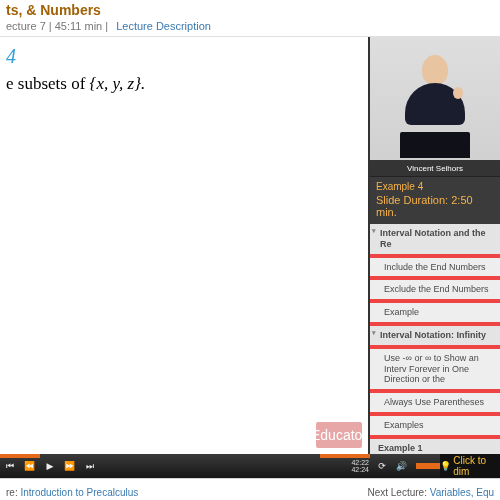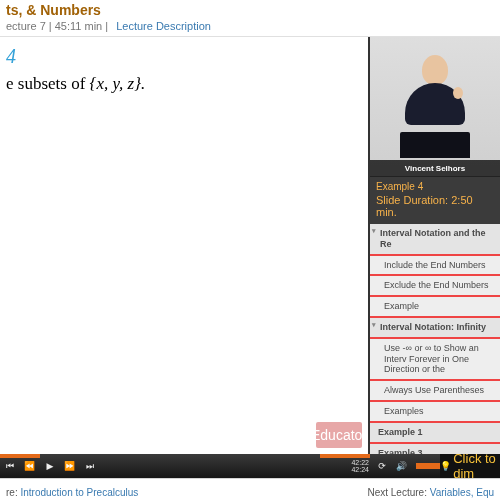--- a/index.html
+++ b/index.html
@@ -17,41 +17,41 @@
   .math { font-family: 'Times New Roman', serif; font-style: italic; }
   .watermark { position: absolute; right: 6px; bottom: 6px; width: 46px; height: 26px; background: #e7a7a7; color: #fff; font-size: 14px; display: flex; align-items: center; justify-content: center; border-radius: 2px; }
 
   .side { width: 130px; background: #3b3b3b; display: flex; flex-direction: column; }
   .video { height: 140px; background: linear-gradient(#dedede,#cfcfcf); position: relative; border-bottom: 1px solid #222; }
   .person { position: absolute; left: 50%; top: 18px; transform: translateX(-50%); }
   .head { width: 26px; height: 30px; background: #e8c4a0; border-radius: 50% 50% 45% 45%; margin: 0 auto; }
   .torso { width: 60px; height: 42px; background: #1a1d2e; border-radius: 30px 30px 6px 6px; margin-top: -2px; }
   .hand { position: absolute; width: 10px; height: 12px; background: #e8c4a0; border-radius: 50%; right: 2px; top: 32px; }
   .laptop { position: absolute; bottom: 18px; left: 50%; transform: translateX(-50%); width: 70px; height: 26px; background: #0f1018; border-radius: 2px 2px 0 0; }
-  .name-band { position: absolute; bottom: 0; left: 0; right: 0; height: 16px; background: rgba(0,0,0,.75); color: #fff; font-size: 8px; display: flex; align-items: center; justify-content: center; font-weight: bold; }
+  .name-band { position: absolute; bottom: 0; left: 0; right: 0; height: 16px; background: rgba(0,0,0,.75); color: #fff; font-size: 8px; display: flex; align-items: center; justify-content: center; font-weight: normal; }
 
   .meta { padding: 4px 6px 6px 6px; }
   .meta-title { color: #f7b24a; font-size: 10px; }
   .meta-sub { color: #f7b24a; font-size: 11px; margin-top: 2px; }
 
   .outline { background: #ececec; flex: 1; overflow-y: auto; font-size: 9px; }
   .outline::-webkit-scrollbar { width: 10px; }
   .outline::-webkit-scrollbar-thumb { background: #bdbdbd; }
-  .row { border-bottom: 2px solid #ef4444; padding: 4px 4px 4px 14px; color: #4a4a4a; background: #eee; position: relative; line-height: 1.2; cursor: pointer; }
+  .row { border-bottom: 4px solid #ef4444; padding: 4px 4px 4px 14px; color: #4a4a4a; background: #eee; position: relative; line-height: 1.2; cursor: pointer; }
   .row.section { font-weight: bold; background: #e4e4e4; padding-left: 10px; }
   .row.section::before { content: "▾"; position: absolute; left: 2px; top: 3px; font-size: 7px; color: #888; }
   .row.example { font-weight: bold; background: #e4e4e4; padding-left: 8px; }
 
   .controls { height: 24px; background: linear-gradient(#3a3a3a,#161616); display: flex; align-items: center; position: relative; }
   .tick-orange { position: absolute; top: 0; height: 4px; background: #e46a1a; left: 0; }
   .tick-thinorange { position: absolute; top: 0; height: 4px; background: #e46a1a; }
   .cbtn { width: 16px; height: 16px; margin: 0 2px; display: flex; align-items: center; justify-content: center; color: #eee; font-size: 9px; cursor: pointer; }
   .time-box { font-size: 7px; color: #ddd; line-height: 1; margin: 0 3px; text-align: center; }
   .spacer { flex: 1; }
-  .yellow-cta { position: absolute; right: 0; top: 0; height: 24px; width: 60px; background: #111; color: #f7c23a; font-size: 13px; display: flex; align-items: center; justify-content: center; gap: 2px; cursor: pointer; }
+  .yellow-cta { position: absolute; right: 0; top: 0; height: 24px; width: 60px; background: #111; color: #f7c23a; font-size: 10px; display: flex; align-items: center; justify-content: center; gap: 2px; cursor: pointer; }
   .yellow-cta::before { content: "💡"; font-size: 9px; }
 
   .footer { height: 28px; border-top: 1px solid #d5d5d5; display: flex; align-items: center; justify-content: space-between; padding: 0 6px; font-size: 10px; color: #555; }
   .footer a { color: #3a7ab0; text-decoration: none; }
 </style>
 </head>
 <body>
 
 <div class="header">
   <div class="title">ts, &amp; Numbers</div>

